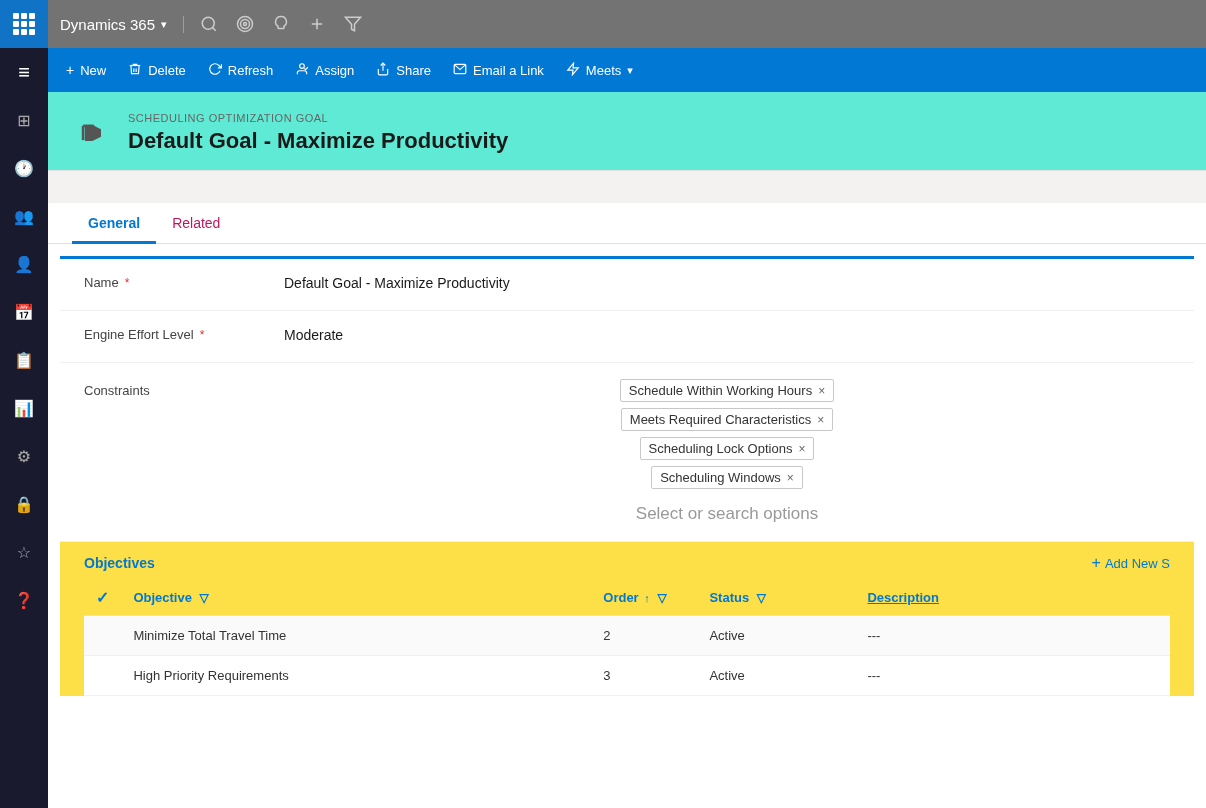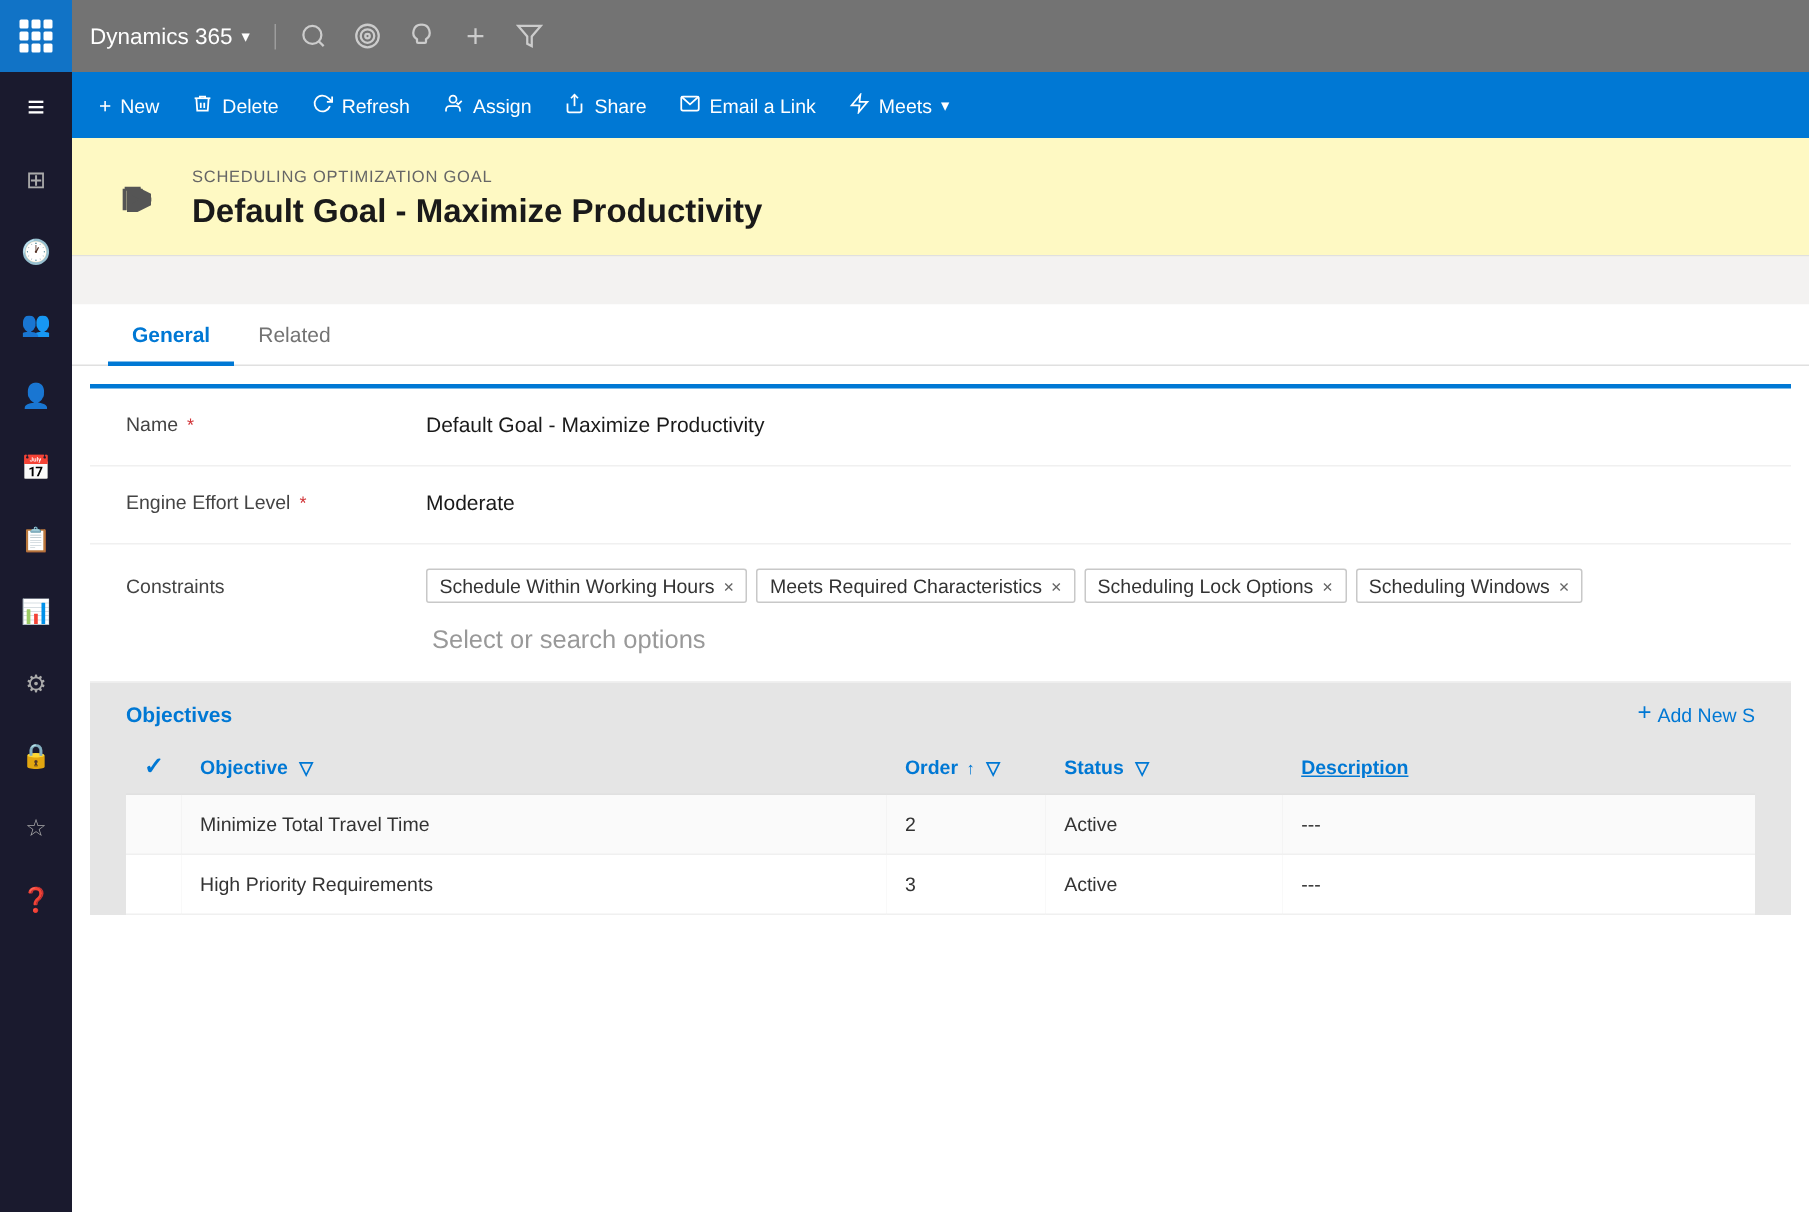--- a/index.html
+++ b/index.html
@@ -119,21 +119,21 @@
     .page-content {
       flex: 1;
       background: white;
       overflow-y: auto;
       display: flex;
       flex-direction: column;
     }
 
     
     .record-header {
-      background: #fef9c3;
+      background: #5eead4;
       padding: 20px 24px 16px 24px;
       border-bottom: 1px solid #e0e0e0;
       display: flex;
       align-items: center;
       gap: 16px;
     }
     .record-icon {
       width: 40px;
       height: 40px;
       display: flex;
@@ -169,21 +169,21 @@
       padding: 0 24px;
       display: flex;
       gap: 0;
       border-bottom: 1px solid #e0e0e0;
       flex-shrink: 0;
     }
     .tab {
       padding: 12px 16px 10px;
       cursor: pointer;
       font-size: 14px;
-      color: #737373;
+      color: #be185d;
       border-bottom: 3px solid transparent;
       margin-bottom: -1px;
     }
     .tab.active {
       color: #0078d4;
       border-bottom-color: #0078d4;
       font-weight: 600;
     }
 
     
@@ -220,20 +220,21 @@
       color: #1a1a1a;
       padding-top: 2px;
     }
 
     
     .constraints-container {
       display: flex;
       flex-wrap: wrap;
       gap: 6px;
       align-items: center;
+      flex-direction: column;
     }
     .constraint-tag {
       display: flex;
       align-items: center;
       gap: 6px;
       background: white;
       border: 1px solid #c8c8c8;
       border-radius: 2px;
       padding: 3px 8px;
       font-size: 13px;
@@ -248,21 +249,21 @@
     .tag-search {
       font-size: 17px;
       color: #999;
       padding: 3px 4px;
       cursor: pointer;
     }
 
     
     .objectives-section {
       padding: 0 24px;
-      background: #e5e5e5;
+      background: #fde047;
     }
     .objectives-header {
       display: flex;
       align-items: center;
       justify-content: space-between;
       padding: 12px 0 8px;
     }
     .objectives-title {
       font-size: 14px;
       font-weight: 600;

